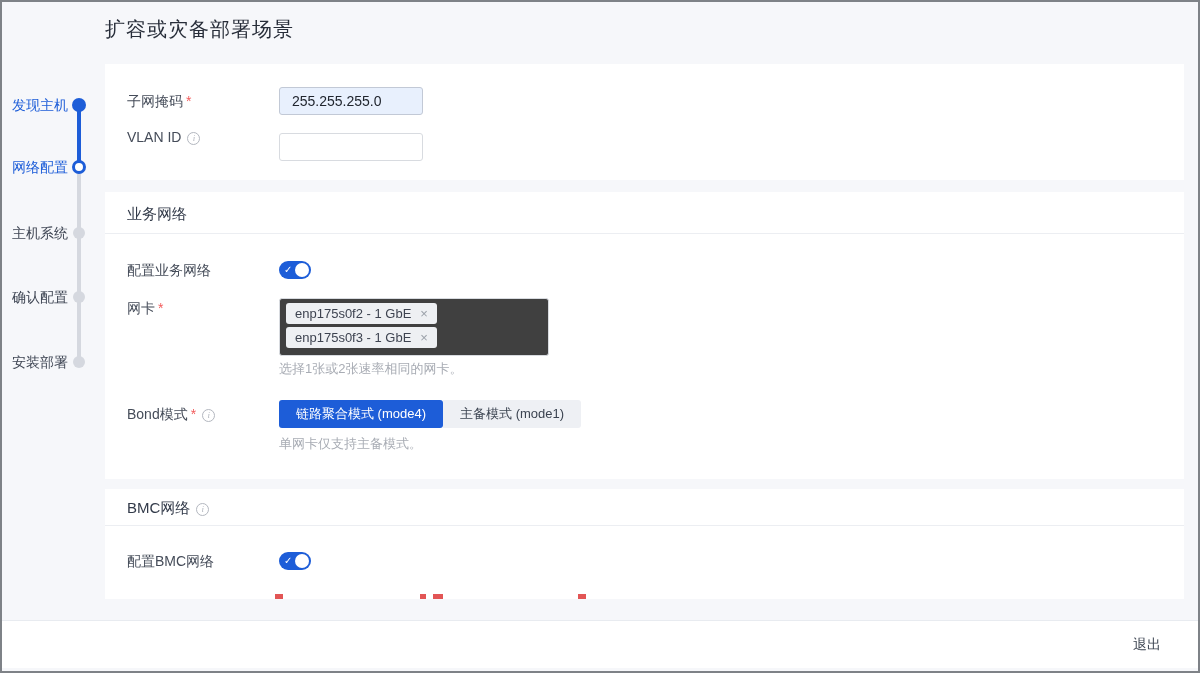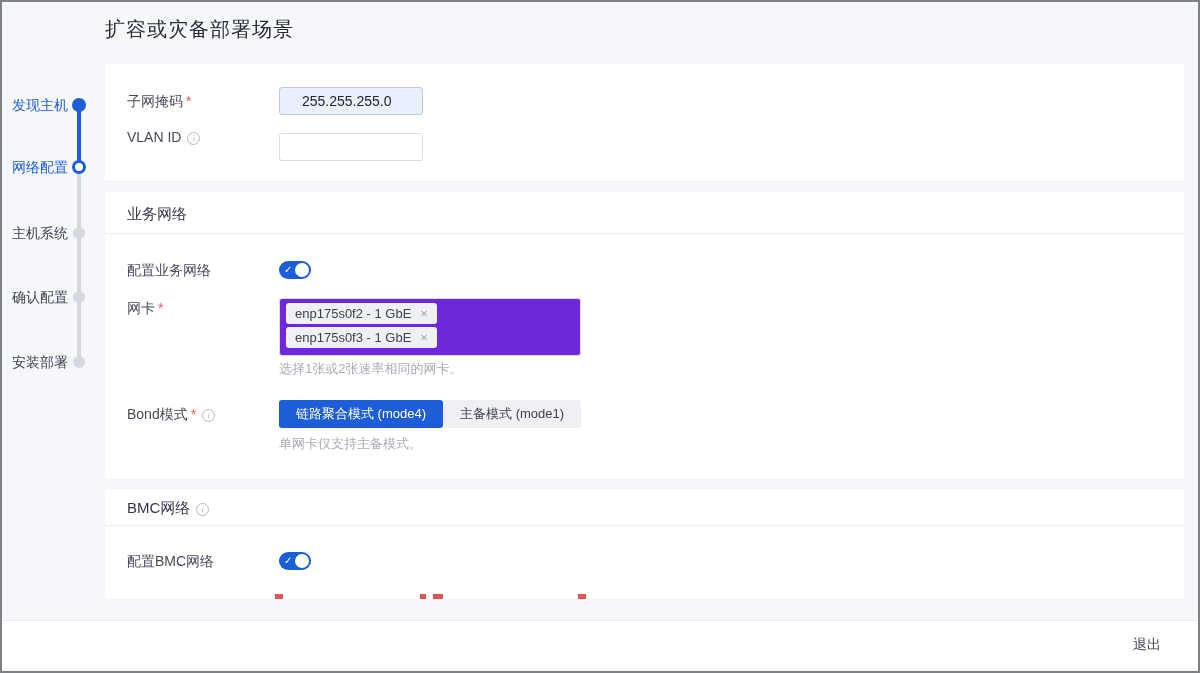--- a/index.html
+++ b/index.html
@@ -70,21 +70,21 @@
   .info-icon {
     display:inline-block; width:13px; height:13px; border:1px solid #b3b7bf;
     border-radius:50%; color:#b3b7bf; font-size:9px; line-height:11px;
     text-align:center; vertical-align:1px; margin-left:6px;
     font-family:"Liberation Serif",serif; font-style:italic;
   }
 
   .text-input {
     position:absolute; left:174px; width:144px; height:28px;
     border:1px solid #d8dbe0; border-radius:3px; background:#fff;
-    font-size:14px; color:#20252e; padding:0 22px;
+    font-size:14px; color:#20252e; padding:0 12px;
     font-family:"Liberation Sans","DejaVu Sans",sans-serif;
   }
   .text-input.autofill { background:#e8f0fd; border-color:#c2c9d6; }
 
   .hint { position:absolute; left:174px; font-size:13px; color:#a8acb4; white-space:nowrap; }
 
   
   .toggle {
     position:absolute; left:174px; width:32px; height:18px;
     background:#1d5dd8; border-radius:9px; cursor:pointer;
@@ -93,22 +93,22 @@
     position:absolute; right:2px; top:2px; width:14px; height:14px;
     background:#fff; border-radius:50%;
   }
   .toggle .check-icon {
     position:absolute; left:5px; top:2px; color:#fff; font-size:10px;
     line-height:14px;
   }
 
   
   .multiselect {
-    position:absolute; left:174px; top:106px; width:302px; height:58px;
-    border:1px solid #d8dbe0; border-radius:3px; background:#6d28d9;
+    position:absolute; left:174px; top:106px; width:270px; height:58px;
+    border:1px solid #d8dbe0; border-radius:3px; background:#404040;
     padding:4px 6px;
   }
   .tag {
     display:table; background:#eef0f3; border-radius:3px;
     padding:3px 9px; margin-bottom:3px; font-size:13px; color:#3d4350;
     white-space:nowrap;
   }
   .tag .close-icon { color:#9aa0a8; margin-left:9px; cursor:pointer; font-size:13px; }
 
   

